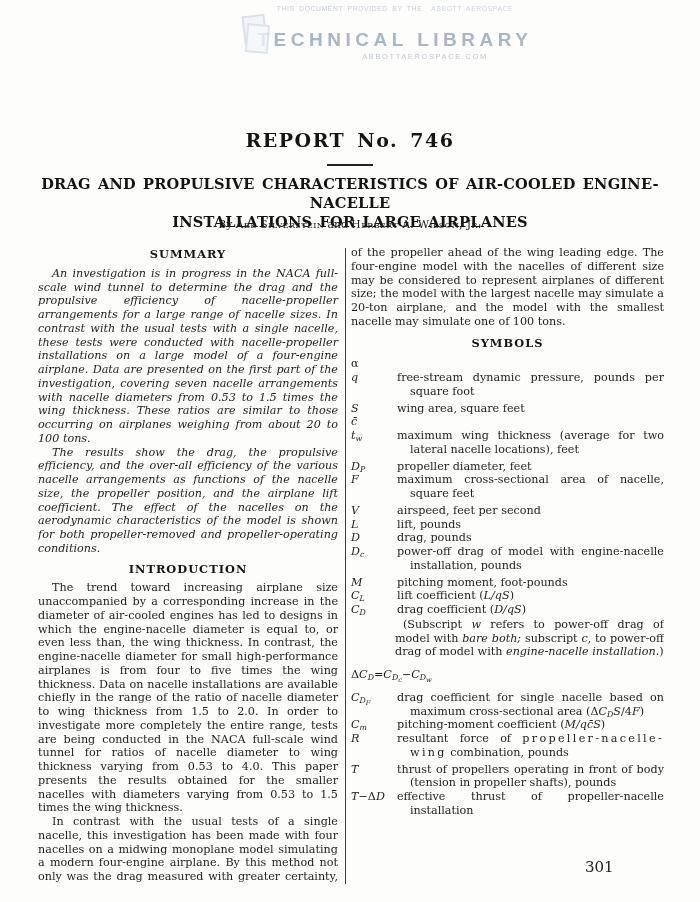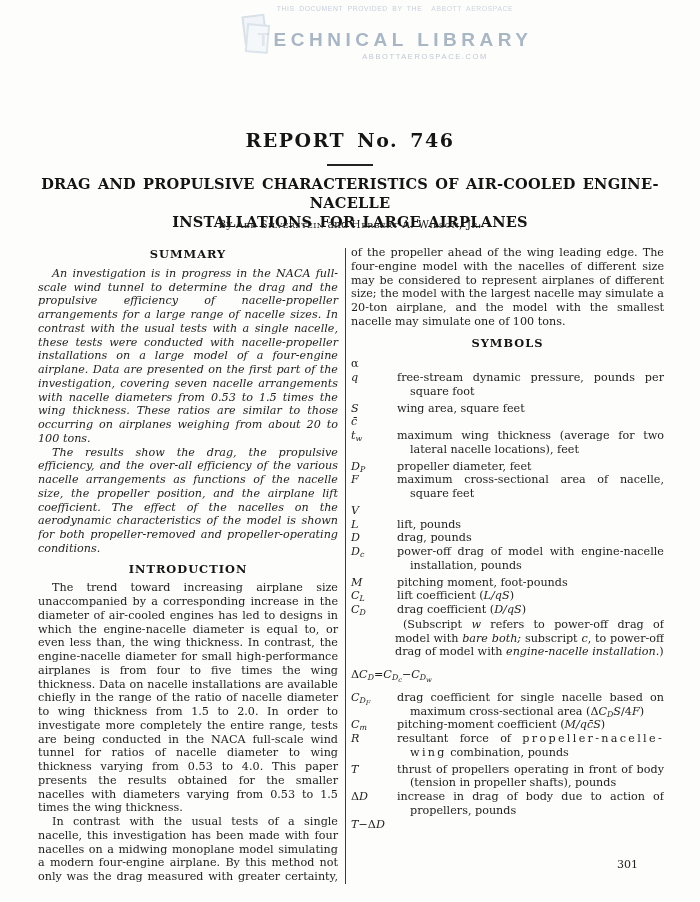--- a/index.html
+++ b/index.html
@@ -44,21 +44,21 @@
   
   .srow{display:flex;margin:0;}
   .srow.gap{margin-top:3px;}
   .sym{flex:0 0 46px;}
   .def{flex:1;text-align:justify;padding-left:13px;text-indent:-13px;}
   .def .ls{letter-spacing:2.3px;}
   .sym-note{padding-left:44px;text-indent:8px;text-align:justify;margin-top:1px;}
   .equation{margin:9px 0 9px 0;text-indent:0;}
   sub{font-size:70%;line-height:0;vertical-align:-0.25em;}
   sub sub{font-size:85%;vertical-align:-0.35em;}
-  .page-number{position:absolute;top:858px;left:617px;font-size:11px;color:#222;}
+  .page-number{position:absolute;top:858px;left:585px;font-size:15px;color:#222;}
 </style>
 </head>
 <body>
 
 <div class="page">
 
   <div class="watermark">
     <svg class="wm-icon" width="34" height="46" viewBox="0 0 34 46">
       <rect x="6" y="4" width="21" height="27" fill="#eef3f8" stroke="#ccd7e2" stroke-width="2" transform="rotate(-7 16 17)"></rect>
       <rect x="9" y="13" width="21" height="27" fill="#f3f7fa" stroke="#d2dce6" stroke-width="2" transform="rotate(5 19 26)"></rect>
@@ -122,20 +122,21 @@
         <div class="srow gap">
             <span class="sym"><i>D<sub>P</sub></i></span>
             <span class="def">propeller diameter, feet</span>
           </div>
         <div class="srow">
             <span class="sym"><i>F</i></span>
             <span class="def">maximum cross-sectional area of nacelle, square feet</span>
           </div>
         <div class="srow gap">
             <span class="sym"><i>V</i></span>
+            <span class="def">airspeed, feet per second</span>
           </div>
         <div class="srow">
             <span class="sym"><i>L</i></span>
             <span class="def">lift, pounds</span>
           </div>
         <div class="srow">
             <span class="sym"><i>D</i></span>
             <span class="def">drag, pounds</span>
           </div>
         <div class="srow">
@@ -168,25 +169,22 @@
           </div>
         <div class="srow">
             <span class="sym"><i>R</i></span>
             <span class="def">resultant force of <span class="ls">propeller-nacelle-wing</span> combination, pounds</span>
           </div>
         <div class="srow gap">
             <span class="sym"><i>T</i></span>
             <span class="def">thrust of propellers operating in front of body (tension in propeller shafts), pounds</span>
           </div>
         <div class="srow">
-            <span class="sym">Δ<i>D</i></span>
-            <span class="def">increase in drag of body due to action of propellers, pounds</span>
-          </div>
-        <div class="srow">
             <span class="sym"><i>T</i>−Δ<i>D</i></span>
+            <span class="def">effective thrust of propeller-nacelle installation</span>
           </div>
 
       </div>
     </div>
   </div>
 
   <div class="page-number">301</div>
 </div>
 
 </body></html>

